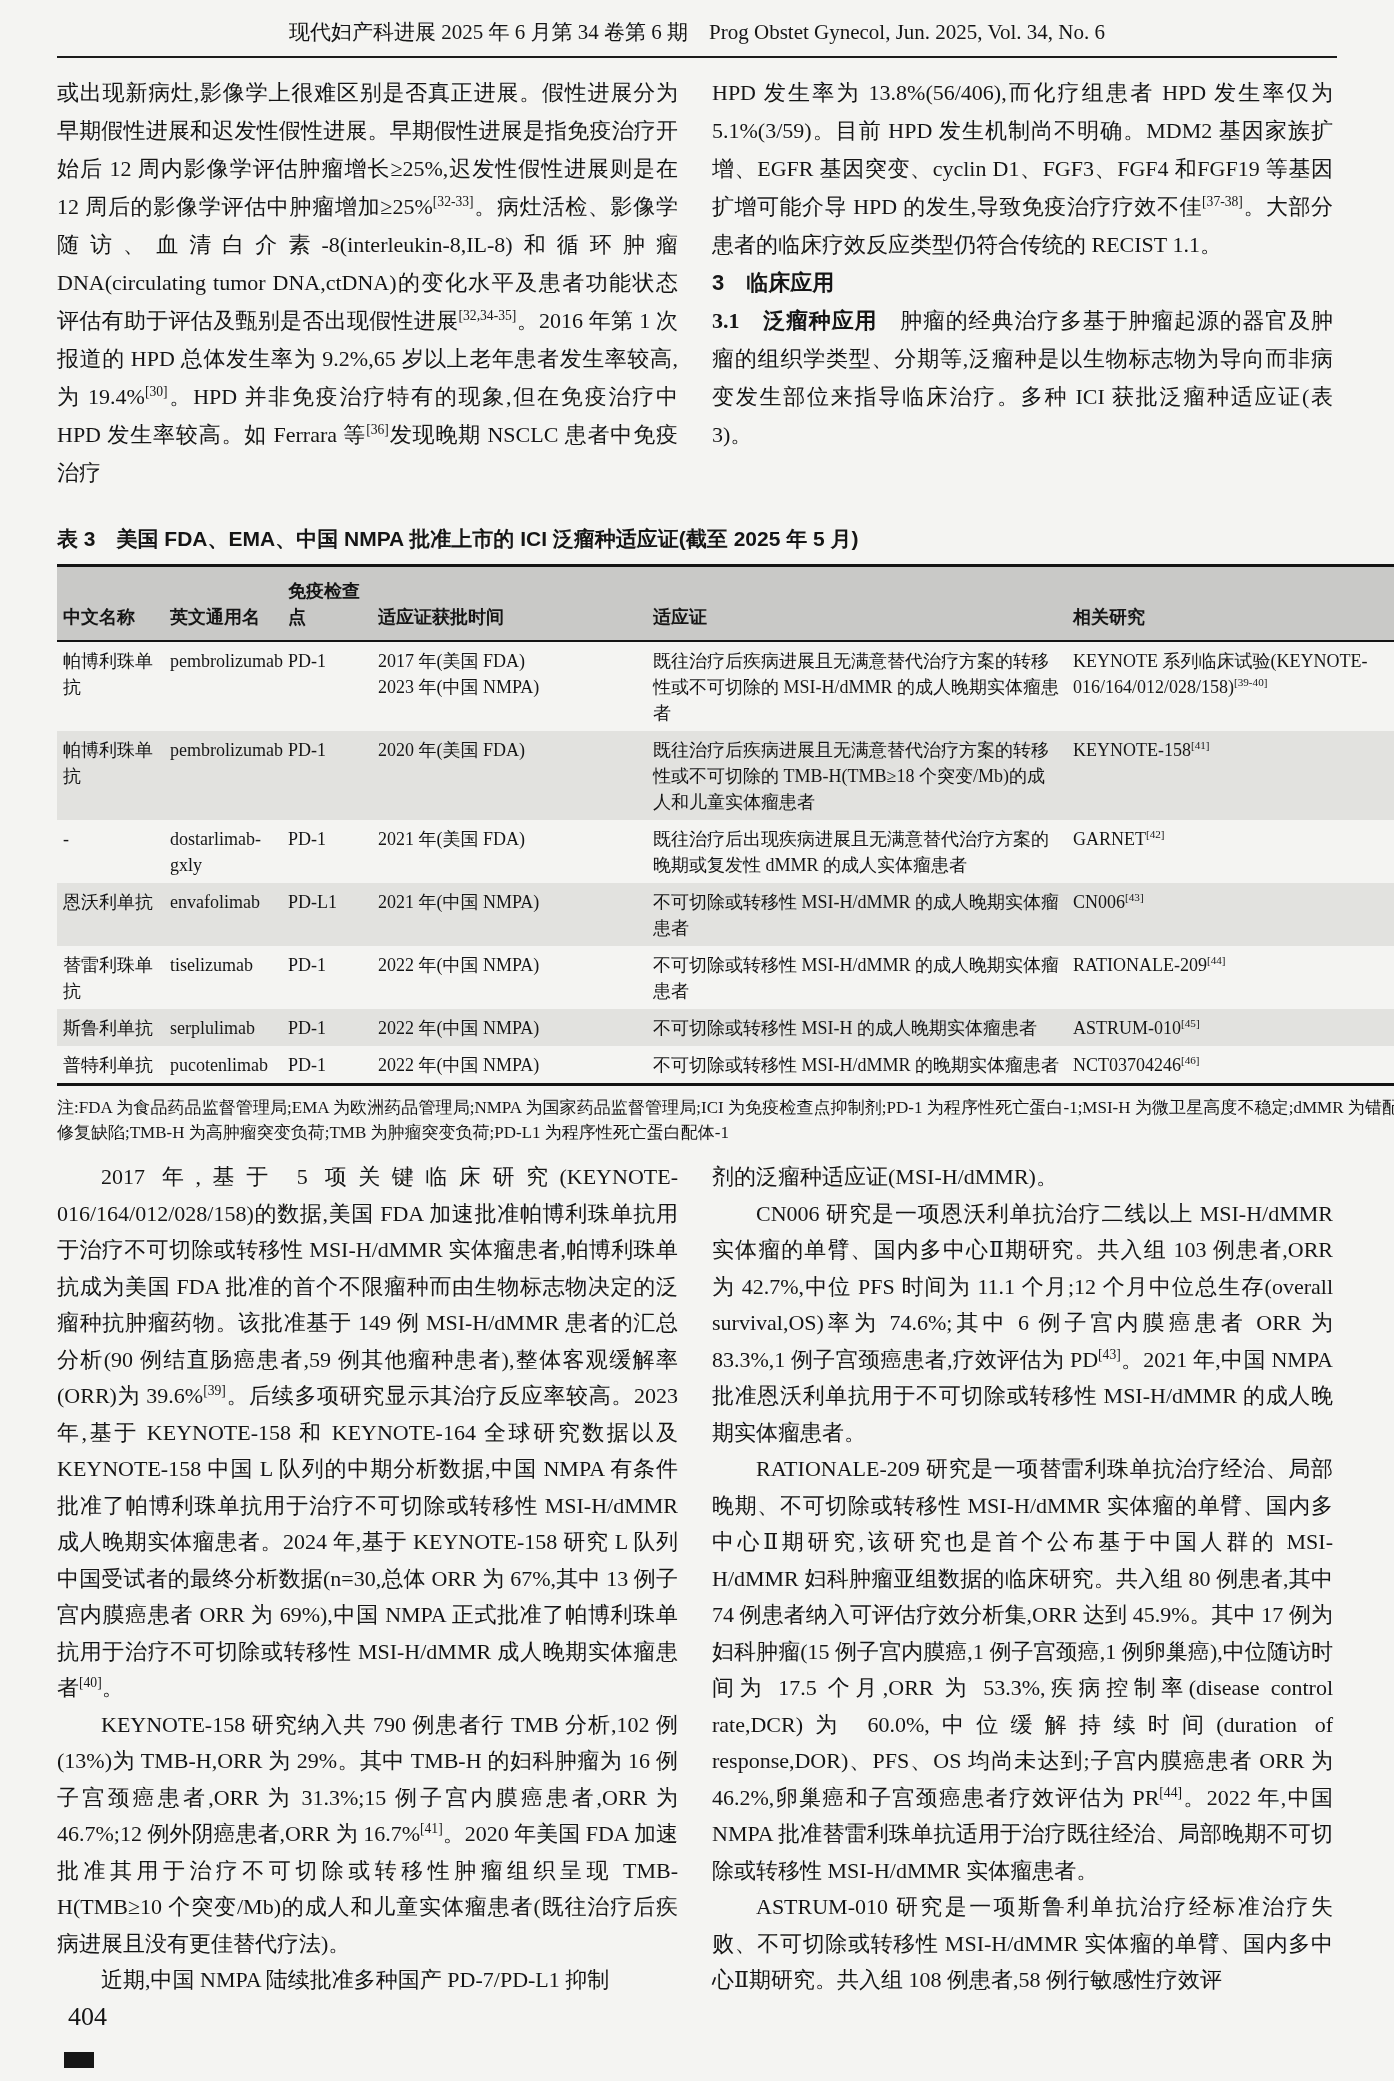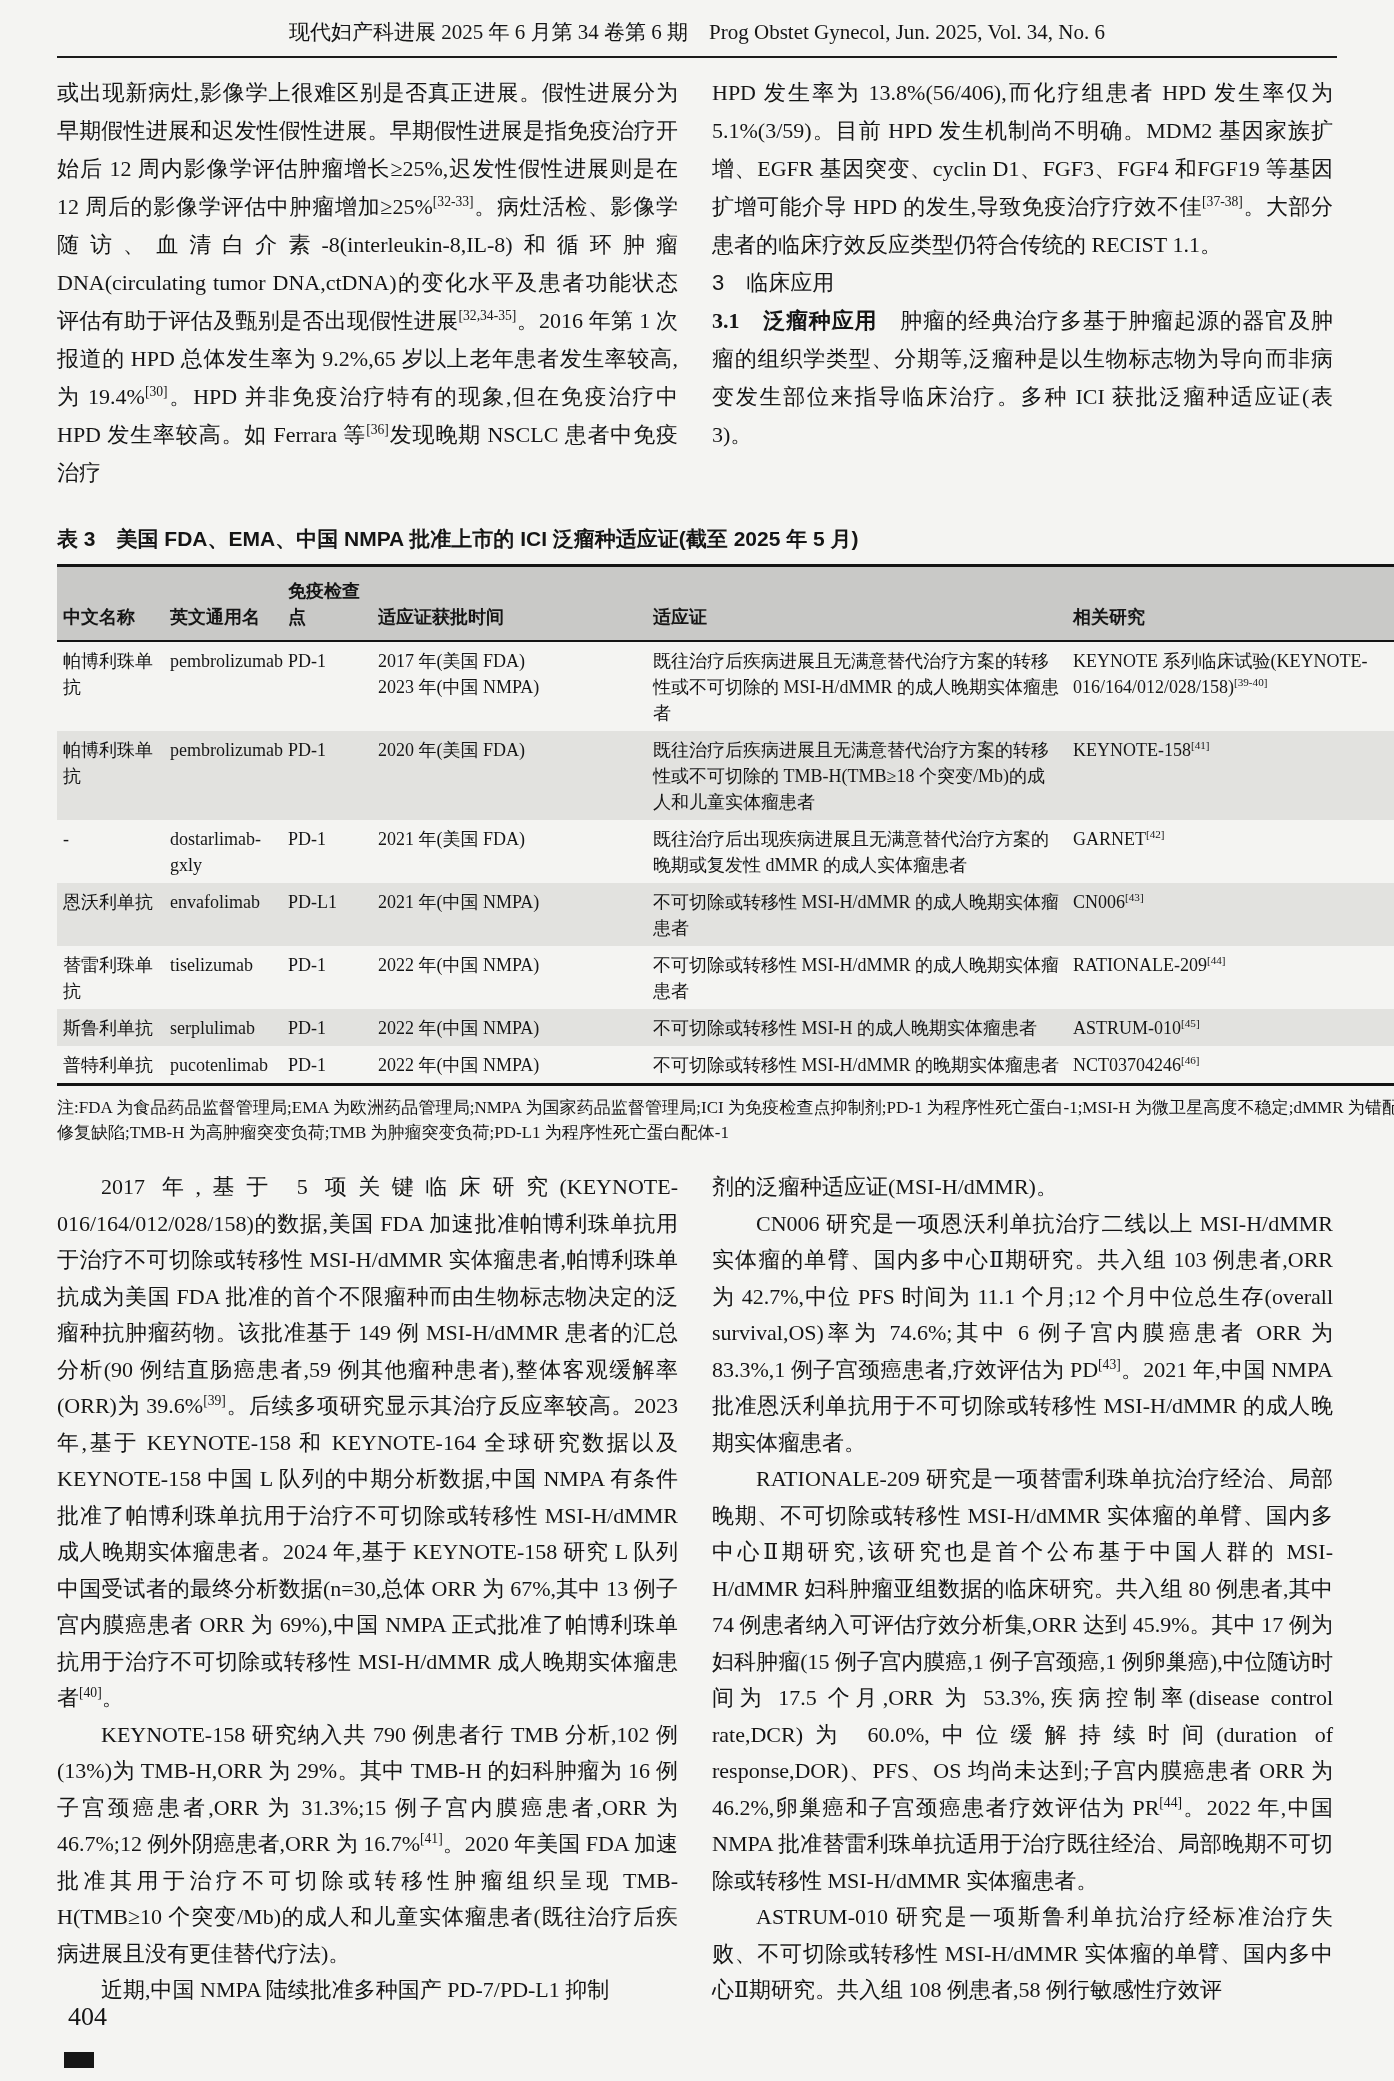--- a/index.html
+++ b/index.html
@@ -11,29 +11,29 @@
   .frame{width:1280px;margin:0 auto}
   
   .page-header{
     text-align:center;font-size:21px;line-height:24px;
     padding-top:20px;padding-bottom:12px;
     border-bottom:2.5px solid #1b1b1b;
   }
   
   .cols{display:flex;gap:34px}
   .cols-top{margin-top:16px}
-  .cols-bottom{margin-top:24px}
+  .cols-bottom{margin-top:14px}
   .col{width:621px;font-size:22px;text-align:justify;text-justify:inter-ideograph}
   .cols-top .col{line-height:38px}
   .cols-bottom .col{line-height:36.5px}
   .col p{margin:0}
   p.indent{text-indent:2em}
   p.h2{
     font-family:"Liberation Sans","DejaVu Sans",sans-serif;
-    font-weight:normal;
+    font-weight:bold;
   }
   b.lead{font-family:Liberation Serif, serif;font-weight:bold}
   sup{font-size:0.62em;line-height:0;vertical-align:super}
   
   .tbl-title{
     text-align:left;font-weight:bold;font-size:21px;line-height:26px;
     margin:34px auto 12px;
     font-family:"Liberation Sans","DejaVu Sans",sans-serif;
   }
   table.ici{

